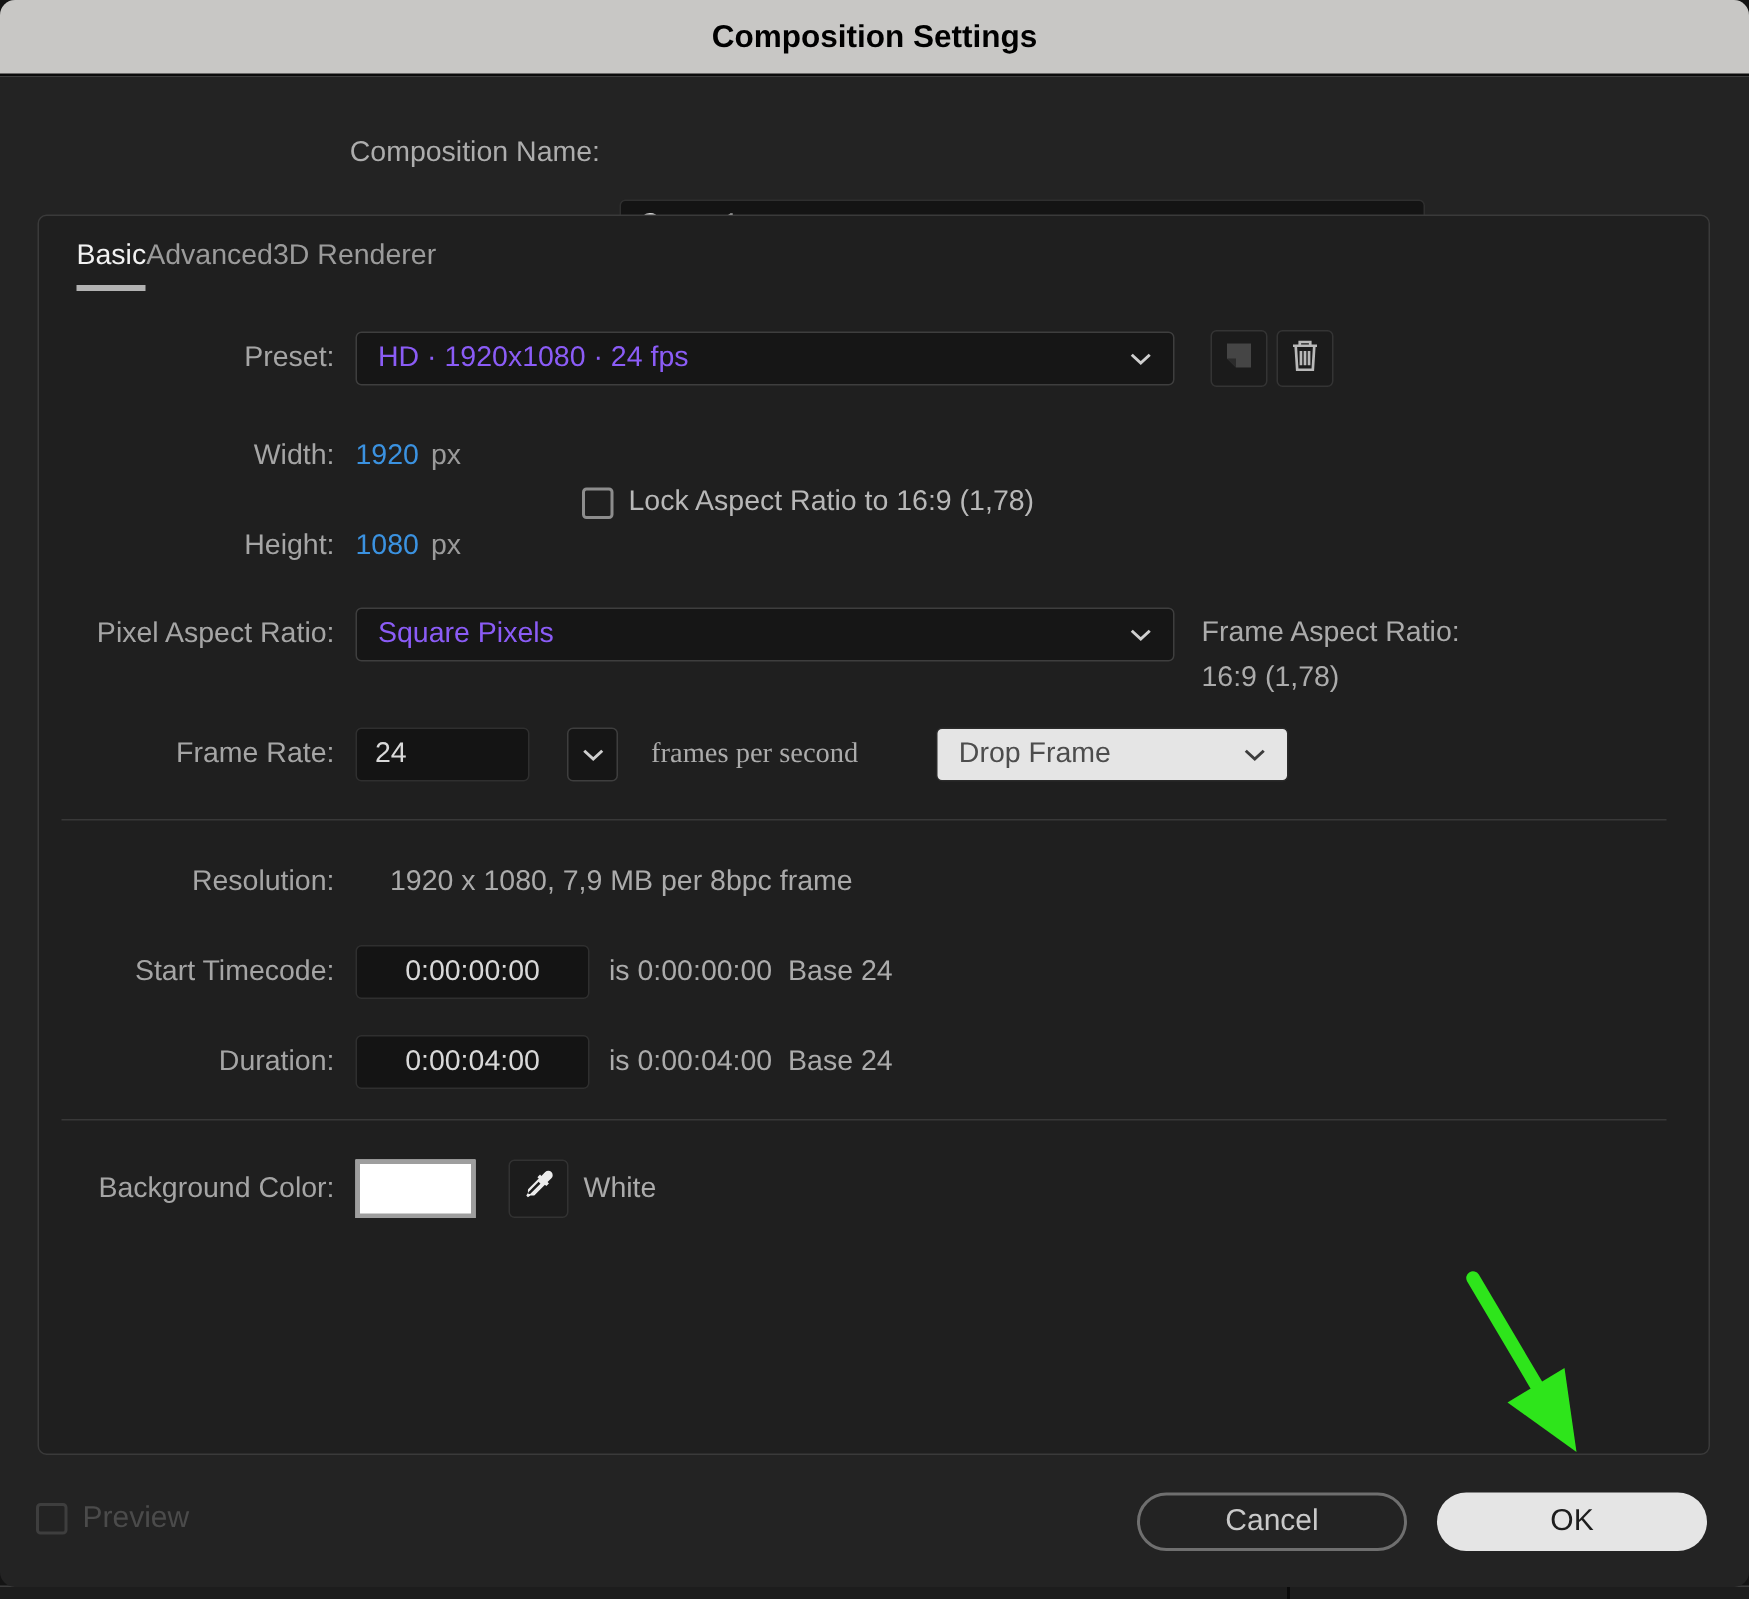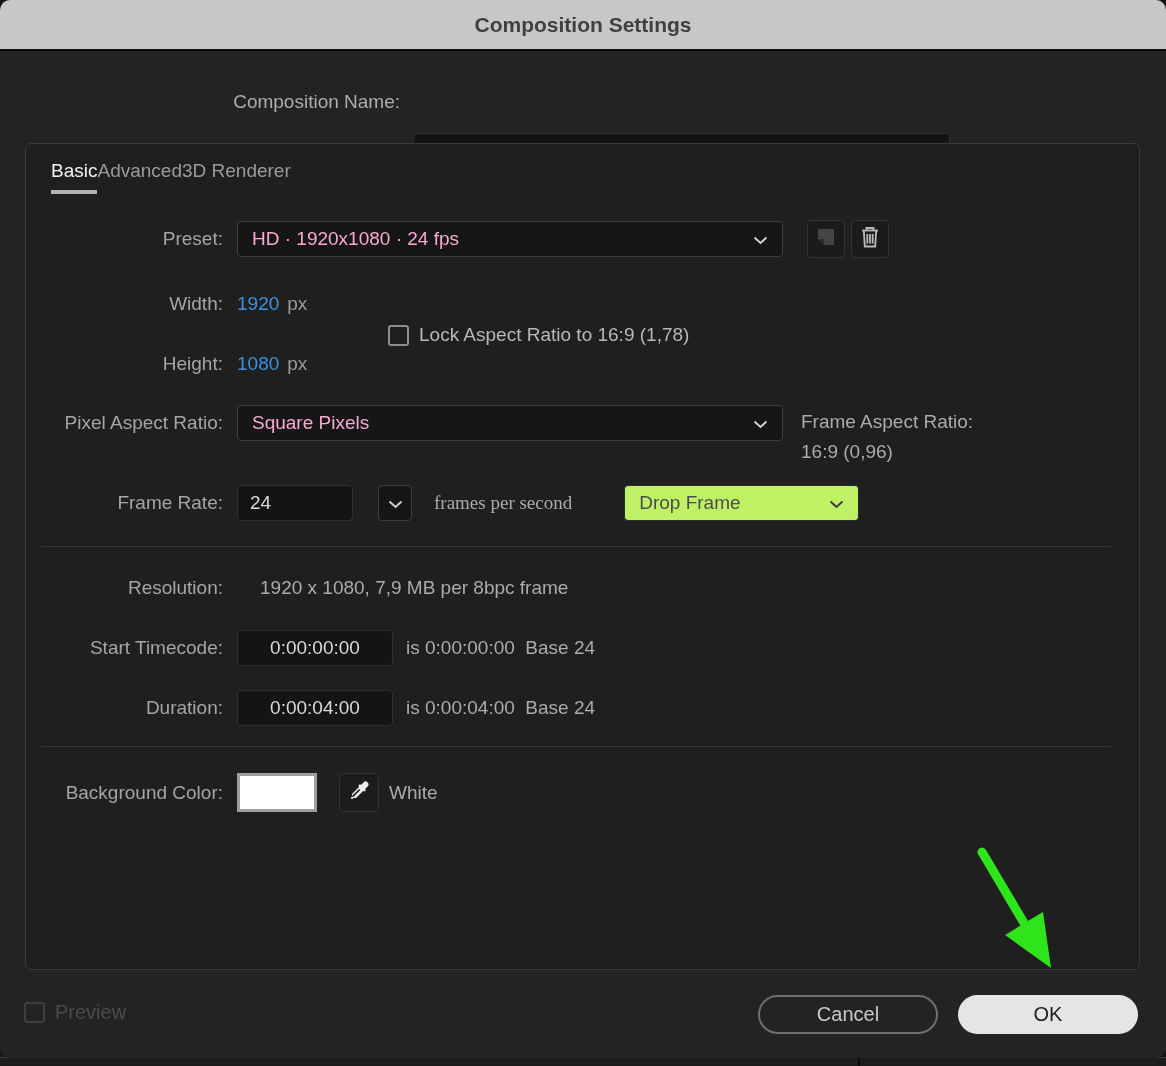--- a/index.html
+++ b/index.html
@@ -5,39 +5,39 @@
   * { box-sizing: border-box; margin: 0; padding: 0; }
   html,body { width:1166px; height:1066px; background:#0d0d0d; font-family:"Liberation Sans", sans-serif; }
   .stage { position:relative; width:1166px; height:1066px; background:#141414; overflow:hidden; }
 
   .bottom-strip { position:absolute; left:0; right:0; bottom:0; height:9px; background:#1d1d1d; border-top:1px solid #3c3c3c; }
   .bottom-strip .vdiv { position:absolute; left:858px; top:0; bottom:0; width:2px; background:#0a0a0a; }
 
   .dialog { position:absolute; left:0; top:0; width:1166px; height:1058px; background:#232323; border-radius:10px; overflow:hidden; }
 
   .titlebar { position:absolute; left:0; top:0; right:0; height:51px; background:#c8c7c5; border-bottom:2px solid #0b0b0b; display:flex; align-items:center; justify-content:center; }
-  .titlebar .title { font-size:21px; font-weight:bold; color:#404040; }
+  .titlebar .title { font-size:21px; font-weight:bold; color:#000000; }
 
   .compname-label { position:absolute; left:0; top:91px; width:400px; text-align:right; font-size:19px; color:#adadad; }
   .compname-input { position:absolute; left:413px; top:85px; width:537px; height:34px;margin-top:48px; }
 
   .text-input { background:#141414; border:1px solid #2f2f2f; border-radius:4px; color:#d9d9d9; font-size:19px; font-family:inherit; padding:0 12px; outline:none; }
   .tc { text-align:center; }
 
   .panel { position:absolute; left:25px; top:143px; width:1115px; height:827px; background:#1f1f1f; border:1px solid #3a3a3a; border-radius:6px; }
 
   .tabs { position:absolute; left:25px; top:16px; display:flex; font-size:19px; }
   .tab { color:#9b9b9b; padding-bottom:8px; border-bottom:4px solid transparent; cursor:default; }
   .tab.active { color:#f2f2f2; border-bottom-color:#b2b2b2; }
 
   .form-row { position:absolute; left:0; display:flex; align-items:center; height:36px; }
   .form-label { width:197px; flex:none; text-align:right; color:#a5a5a5; font-size:19px; margin-right:14px; }
 
-  .select { background:#161616; border:1px solid #3e3e3e; border-radius:4px; height:36px; display:flex; align-items:center; justify-content:space-between; padding:0 14px; color:#f9a8d4; font-size:19px; }
-  .select.disabled { background:#bef264; border-color:#2a2a2a; color:#4d4d4d; }
+  .select { background:#161616; border:1px solid #3e3e3e; border-radius:4px; height:36px; display:flex; align-items:center; justify-content:space-between; padding:0 14px; color:#8b5cf6; font-size:19px; }
+  .select.disabled { background:#e5e5e5; border-color:#2a2a2a; color:#4d4d4d; }
   .select.disabled svg path { stroke:#3d3d3d; }
 
   .icon-btn { width:38px; height:38px; background:#1b1b1b; border:1px solid #343434; border-radius:4px; display:flex; align-items:center; justify-content:center; }
 
   .hot-value { color:#3b92e0; font-size:19px; }
   .unit { color:#9a9a9a; font-size:19px; margin-left:8px; }
   .info { color:#ababab; font-size:19px; white-space:pre; }
 
   .checkbox { width:21px; height:21px; border:2px solid #8d8d8d; border-radius:3px; flex:none; }
   .checkbox.dim { border-color:#3e3e3e; }
@@ -141,21 +141,21 @@
           <span>
             <svg width="15" height="9" viewBox="0 0 15 9" fill="none">
                 <path d="M1.5 1.5L7.5 7l6-5.5" stroke="#cfcfcf" stroke-width="2"></path>
               </svg>
           </span>
         </div>
       </div>
 
       <div class="far-block">
         <div>Frame Aspect Ratio:</div>
-        <div>16:9 (0,96)</div>
+        <div>16:9 (1,78)</div>
       </div>
 
       <div class="form-row" style="top:341px;">
         <div class="form-label">Frame Rate:</div>
         <input class="text-input" style="width: 116px; height: 36px;" value="24">
         <div class="select" style="width:34px; padding:0; justify-content:center; margin-left:25px;">
           <span>
             <svg width="15" height="9" viewBox="0 0 15 9" fill="none">
                 <path d="M1.5 1.5L7.5 7l6-5.5" stroke="#cfcfcf" stroke-width="2"></path>
               </svg>

